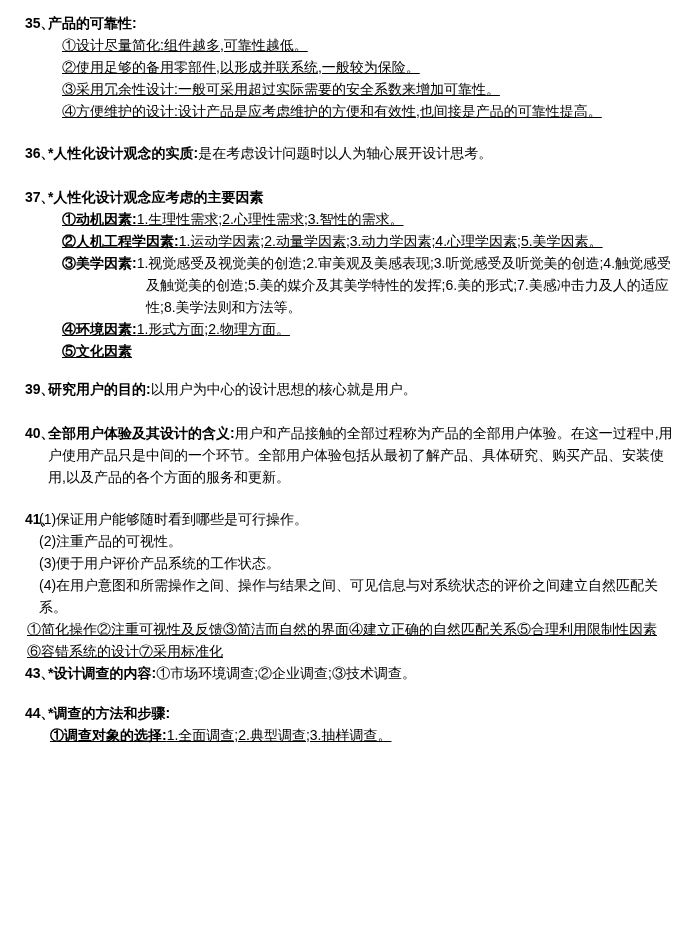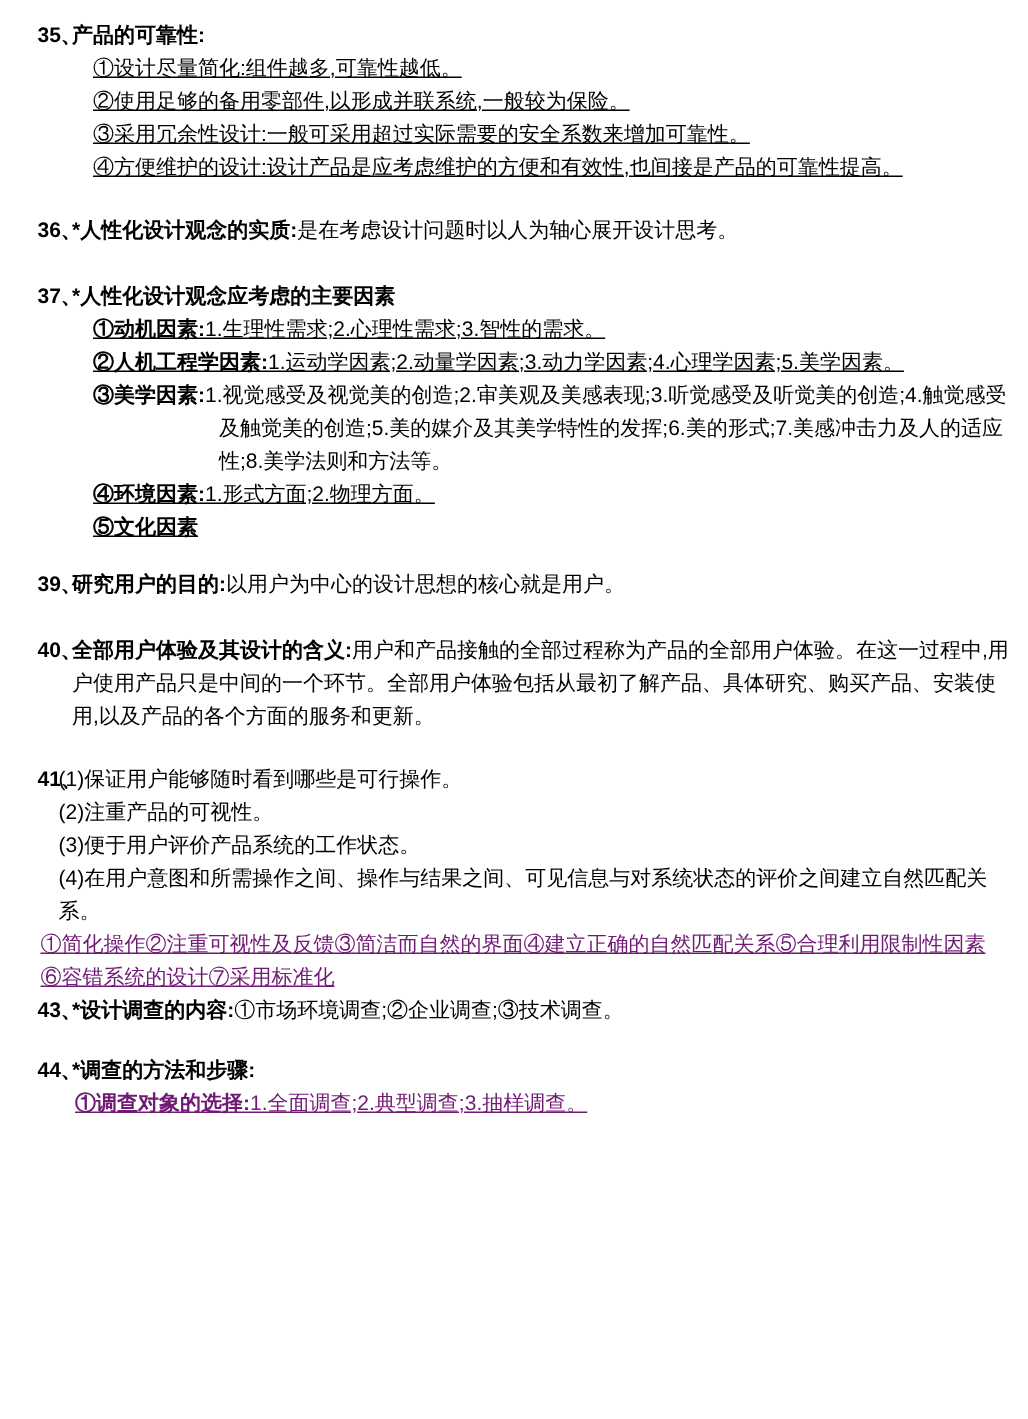--- a/index.html
+++ b/index.html
@@ -22,21 +22,21 @@
     top: 0;
     font-weight: bold;
     white-space: nowrap;
   }
   .bold { font-weight: bold; }
   .title-line { font-weight: bold; }
   .u { }
   .sub { margin-left: 14px; text-decoration: underline; }            
   .sub-hang { margin-left: 14px; padding-left: 84px; text-indent: -84px; }
   .sub41 { margin-left: -9px; }          
-  .green { color: #701a75; }
+  .green { color: #000000; }
   .green-underline { text-decoration: underline; }
   .green-block { margin-left: -21px; }   
   .green-line44 { margin-left: 2px; }    
   .blue { color: #000080; }
   .para { }
 </style>
 </head>
 <body>
 
 <div class="page">

